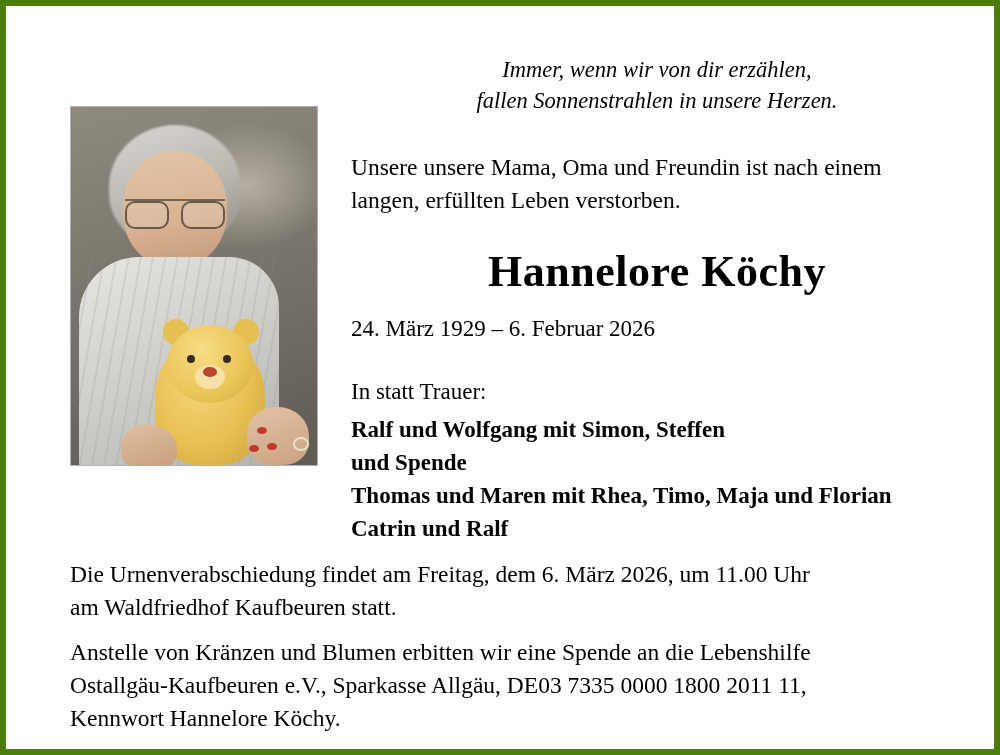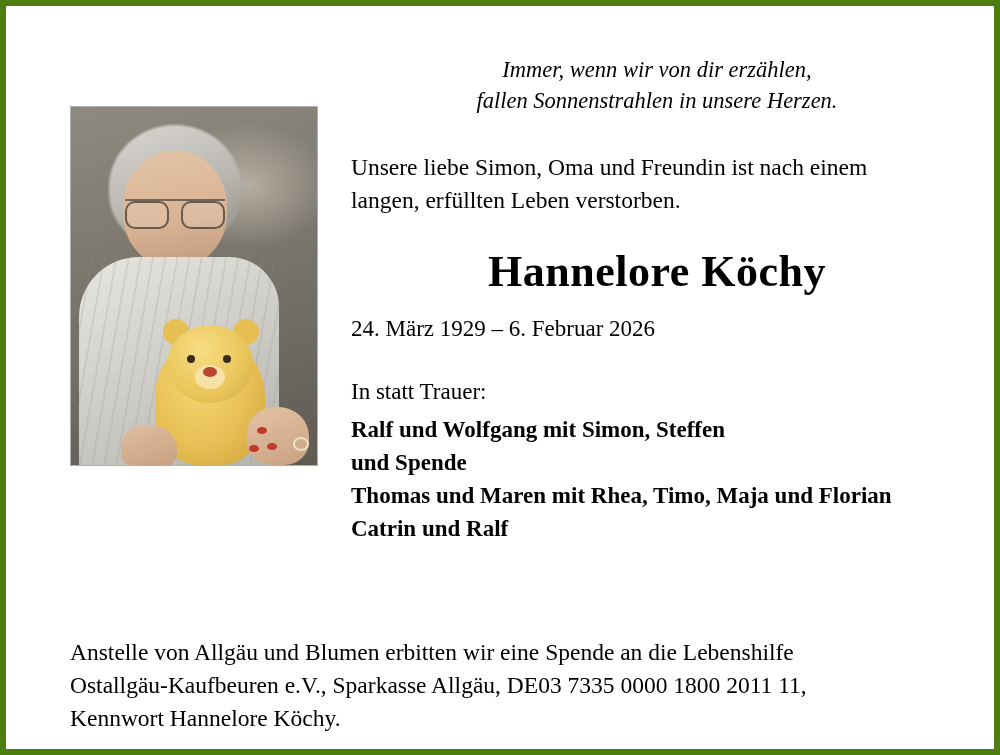--- a/index.html
+++ b/index.html
@@ -276,38 +276,42 @@
         <div class="ph-ring"></div>
       </div>
     </div>
 
     <div class="verse">
       <span class="line">Immer, wenn wir von dir erzählen,</span>
       <span class="line">fallen Sonnenstrahlen in unsere Herzen.</span>
     </div>
 
     <div class="intro">
-      <span class="line">Unsere liebe Simon, Oma und Freundin ist nach einem</span>
+      <span class="line">Unsere unsere Mama, Oma und Freundin ist nach einem</span>
       <span class="line">langen, erfüllten Leben verstorben.</span>
     </div>
 
     <div class="name">Hannelore Köchy</div>
 
     <div class="dates">24. März 1929 – 6. Februar 2026</div>
 
     <div class="mourn-label">In statt Trauer:</div>
 
     <div class="mourners">
       <span class="line">Ralf und Wolfgang mit Simon, Steffen</span>
       <span class="line">und Spende</span>
       <span class="line">Thomas und Maren mit Rhea, Timo, Maja und Florian</span>
       <span class="line">Catrin und Ralf</span>
     </div>
 
+    <div class="para1">
+      <span class="line">Die Urnenverabschiedung findet am Freitag, dem 6. März 2026, um 11.00 Uhr</span>
+      <span class="line">am Waldfriedhof Kaufbeuren statt.</span>
+    </div>
 
     <div class="para2">
-      <span class="line">Anstelle von Allgäu und Blumen erbitten wir eine Spende an die Lebenshilfe</span>
+      <span class="line">Anstelle von Kränzen und Blumen erbitten wir eine Spende an die Lebenshilfe</span>
       <span class="line">Ostallgäu-Kaufbeuren e.V., Sparkasse Allgäu, DE03 7335 0000 1800 2011 11,</span>
       <span class="line">Kennwort Hannelore Köchy.</span>
     </div>
 
   </div>
 </div>
 
 </body></html>

